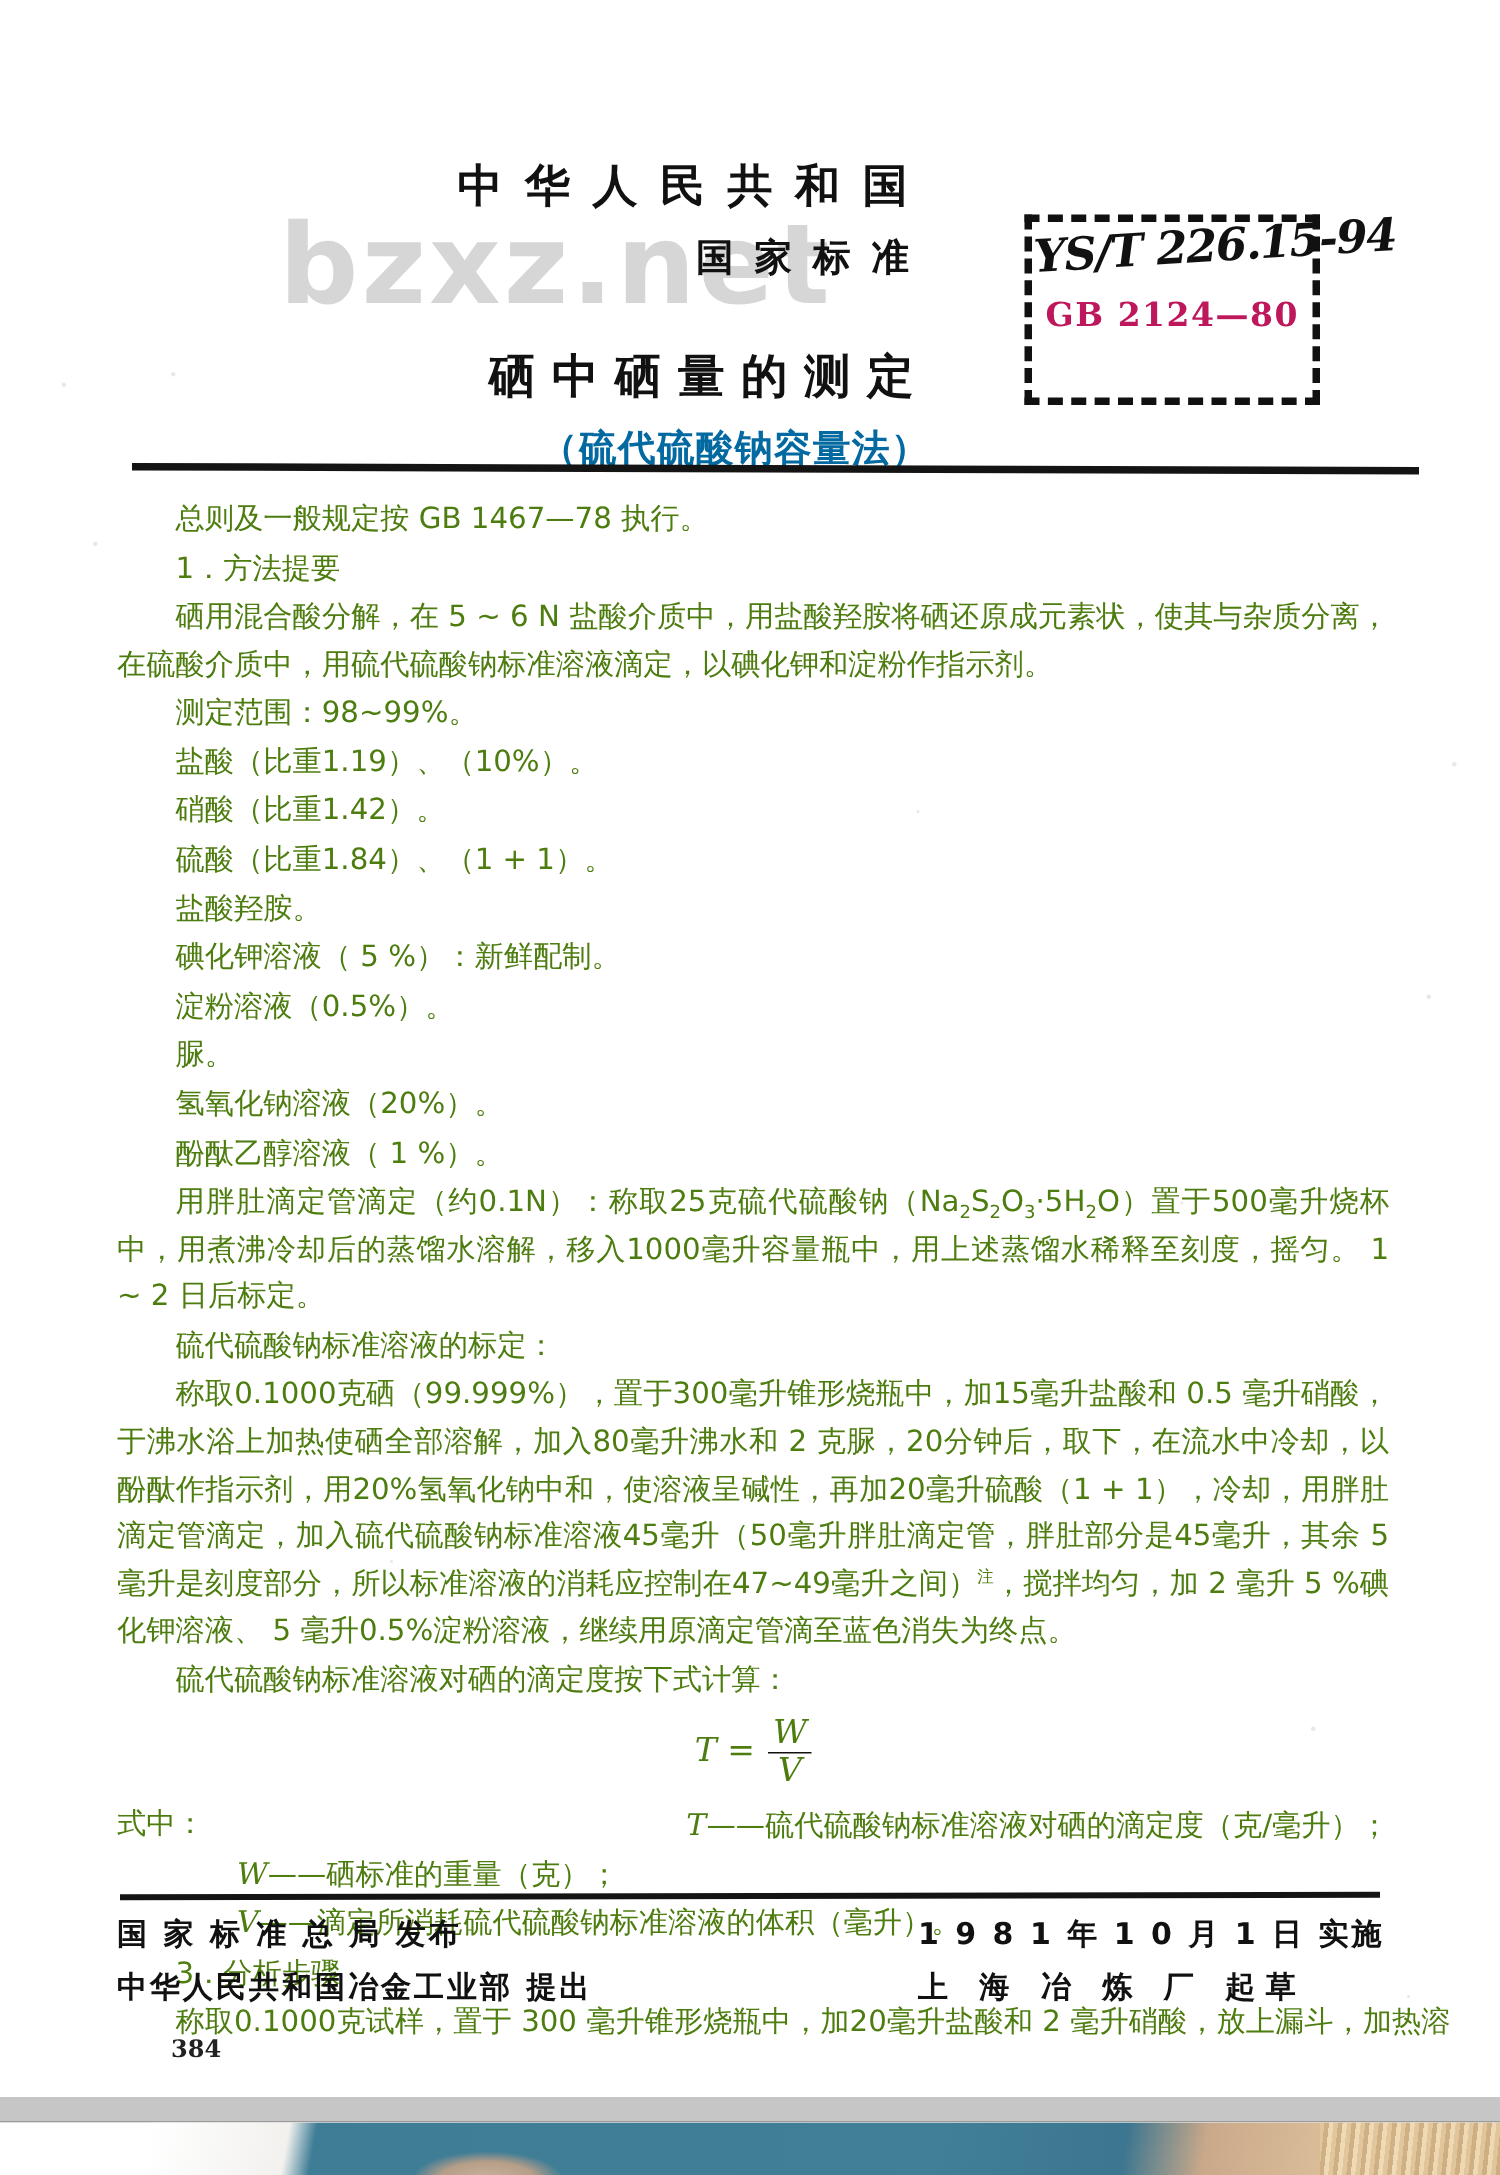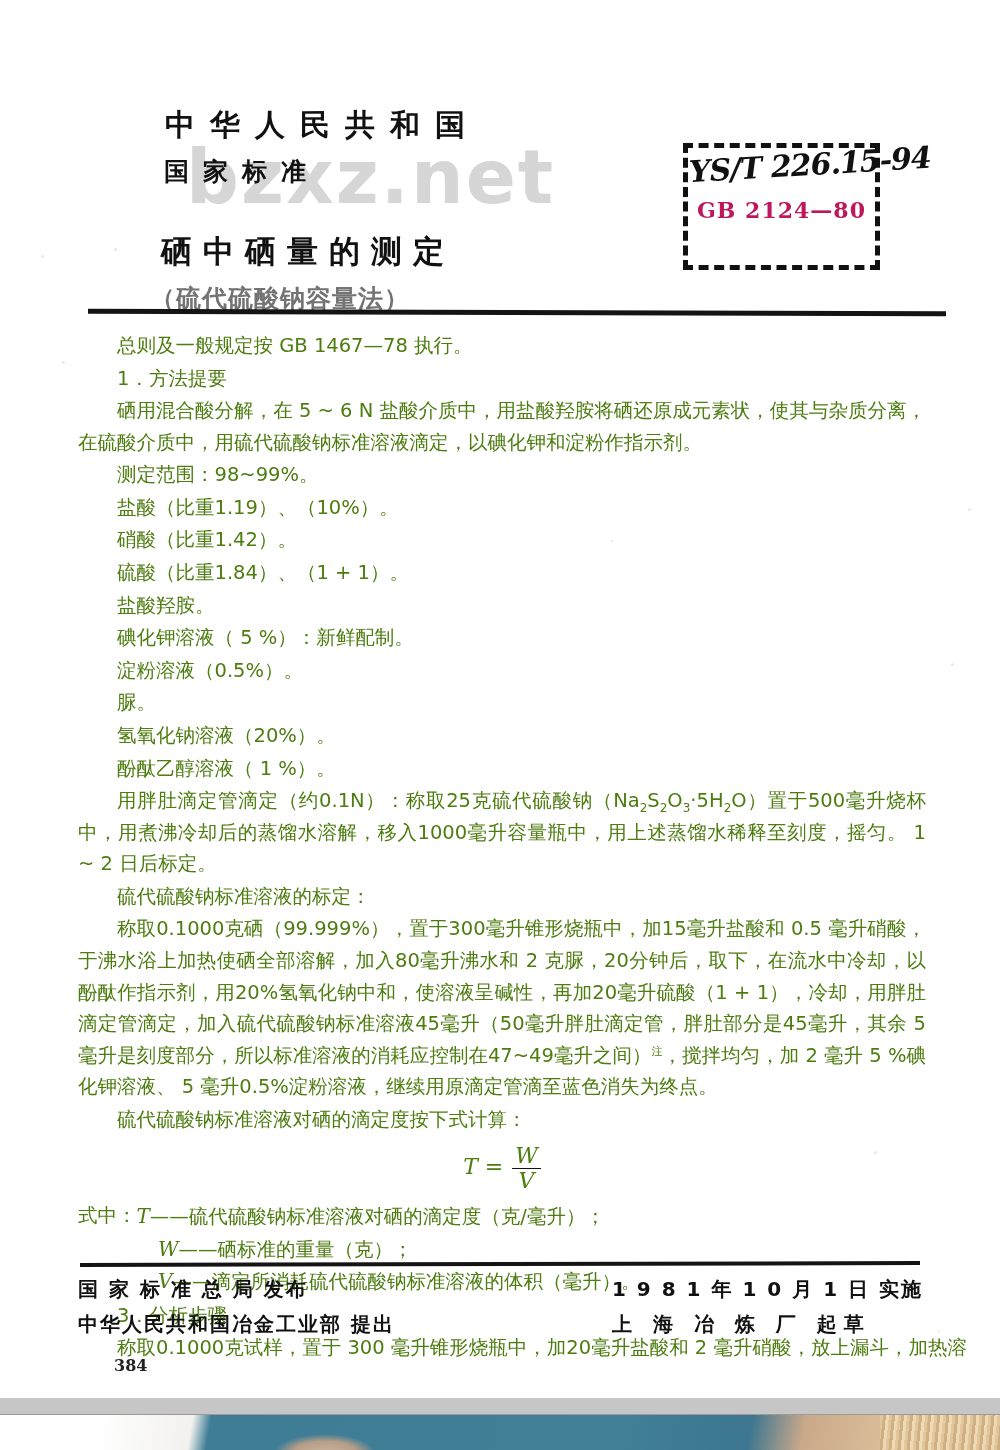--- a/index.html
+++ b/index.html
@@ -40,21 +40,21 @@
     white-space: nowrap;
     user-select: none;
   }
 
   
   .header-block {
     position: absolute;
     left: 150px;
     top: 105px;
     width: 470px;
-    text-align: left;
+    text-align: right;
     z-index: 2;
   }
   .hdr-line1 {
     font-size: 30px;
     font-weight: bold;
     letter-spacing: 15px;
     text-indent: 15px;
     line-height: 1.32;
     color: #111;
   }
@@ -75,21 +75,21 @@
     line-height: 1.4;
     margin-top: 40px;
     color: #111;
   }
   .hdr-subtitle {
     font-size: 25px;
     font-weight: bold;
     letter-spacing: 1px;
     line-height: 1.4;
     margin-top: 8px;
-    color: #737373;
+    color: #0369a1;
   }
 
   
   .std-box {
     position: absolute;
     left: 683px;
     top: 143px;
     width: 197px;
     height: 127px;
     z-index: 2;
@@ -190,21 +190,21 @@
     display: inline-block;
     vertical-align: middle;
     text-align: center;
     line-height: 1.08;
     margin-left: 2px;
   }
   .frac .num { display: block; padding: 0 3px; }
   .frac .den { display: block; padding: 0 3px; border-top: 1.6px solid #111; }
 
   
-  .where-row { display: flex; }
+  .where-row { display: flex; justify-content: space-between; }
   .where-label {
     flex: 0 0 auto;
     white-space: nowrap;
   }
   .var {
     font-family: "DejaVu Serif", "Liberation Serif", serif;
     font-style: italic;
     font-size: 20px;
   }
 

